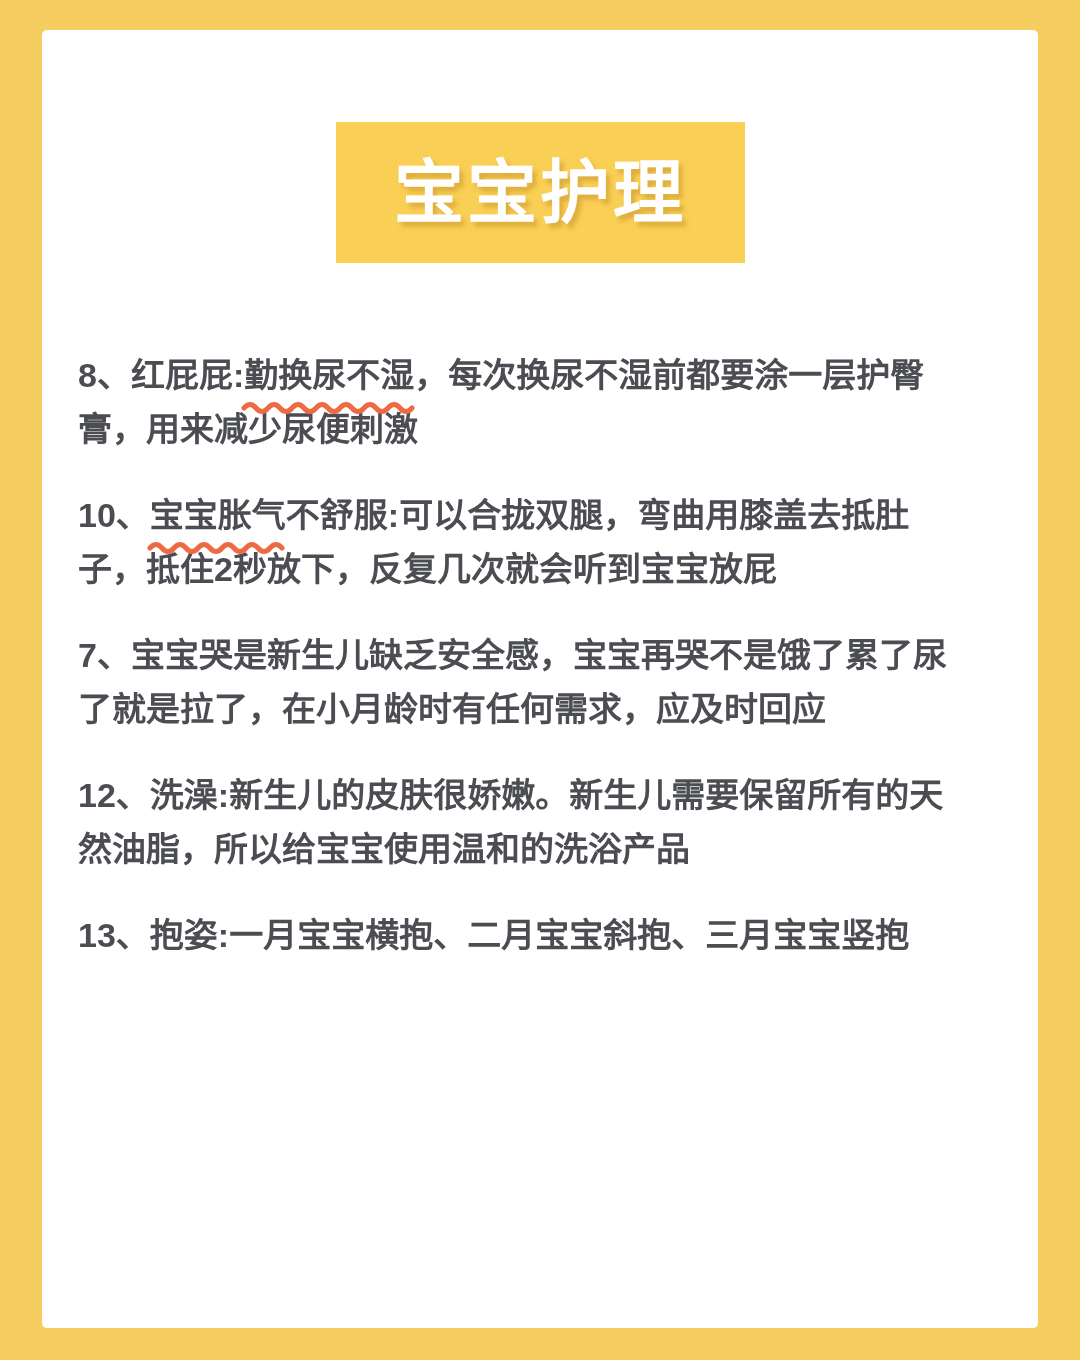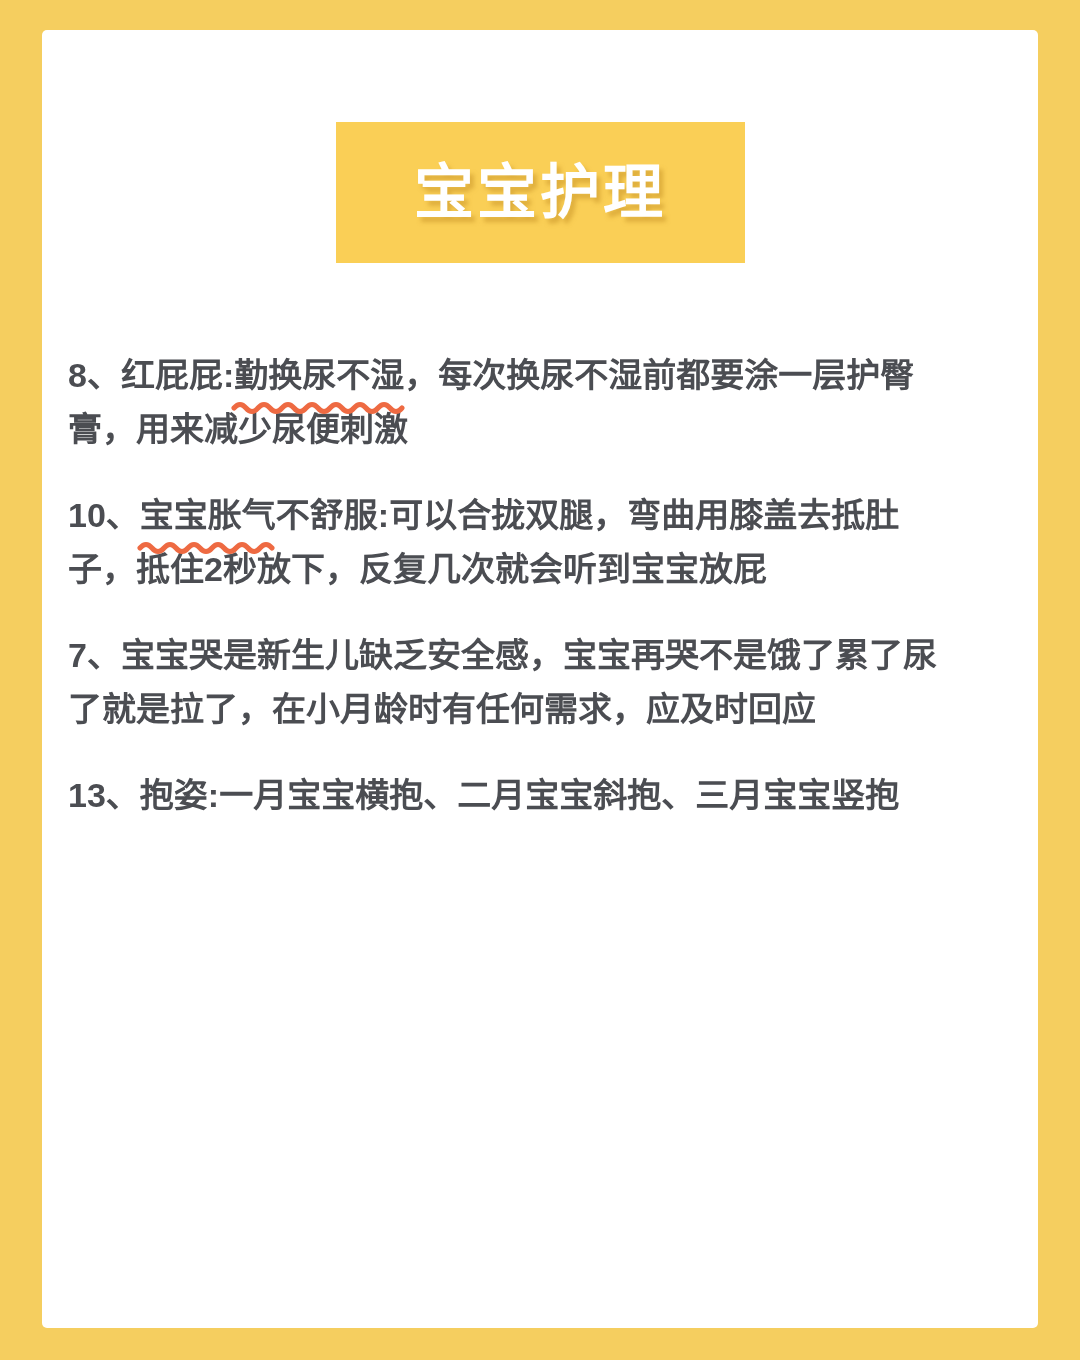--- a/index.html
+++ b/index.html
@@ -27,31 +27,31 @@
     width: 409px;
     height: 141px;
     margin: 92px auto 0 auto;
     background: var(--banner-bg, #FACF56);
     display: flex;
     align-items: center;
     justify-content: center;
   }
   .banner h1 {
     margin: 8px;
-    font-size: 60px;
+    font-size: 70px;
     line-height: 1;
     font-weight: bold;
     letter-spacing: 3px;
     color: var(--title-color, #FFFFFF);
     text-shadow: 4px 5px 4px rgba(201, 148, 40, 0.55);
     white-space: nowrap;
   }
   .tips {
     margin-top: 85px;
-    padding: 0 82px 0 26px;
+    padding: 0 82px 0 36px;
   }
   .tip {
     margin: 0 0 32px 0;
     font-size: 34px;
     line-height: 54px;
     font-weight: bold;
     color: var(--text-color, #4B4D52);
     text-align: left;
     word-break: break-all;
   }
@@ -83,15 +83,16 @@
     <h1>宝宝护理</h1>
   </div>
   <div class="tips" id="tips-list">
       <p class="tip"><span class="tip-num">8、</span><span class="seg">红屁屁:</span><span class="seg wavy">勤换尿不湿<svg viewBox="0 0 174 14" style="width: 174px;">
             <path d="M 2 10 Q 8 3 14 10 T 26 10 T 38 10 T 50 10 T 62 10 T 74 10 T 86 10 T 98 10 T 110 10 T 122 10 T 134 10 T 146 10 T 158 10 T 170 10" fill="none" stroke="#EE6A42" stroke-width="5" stroke-linecap="round" stroke-linejoin="round"></path>
           </svg></span><span class="seg">，每次换尿不湿前都要涂一层护臀膏，用来减少尿便刺激</span></p>
       <p class="tip"><span class="tip-num">10、</span><span class="seg wavy">宝宝胀气<svg viewBox="0 0 140 14" style="width: 140px;">
             <path d="M 2 10 Q 8 3 14 10 T 26 10 T 38 10 T 50 10 T 62 10 T 74 10 T 86 10 T 98 10 T 110 10 T 122 10 T 134 10" fill="none" stroke="#EE6A42" stroke-width="5" stroke-linecap="round" stroke-linejoin="round"></path>
           </svg></span><span class="seg">不舒服:可以合拢双腿，弯曲用膝盖去抵肚子，抵住2秒放下，反复几次就会听到宝宝放屁</span></p>
       <p class="tip"><span class="tip-num">7、</span><span class="seg">宝宝哭是新生儿缺乏安全感，宝宝再哭不是饿了累了尿了就是拉了，在小月龄时有任何需求，应及时回应</span></p>
+      <p class="tip"><span class="tip-num">12、</span><span class="seg">洗澡:新生儿的皮肤很娇嫩。新生儿需要保留所有的天然油脂，所以给宝宝使用温和的洗浴产品</span></p>
       <p class="tip"><span class="tip-num">13、</span><span class="seg">抱姿:一月宝宝横抱、二月宝宝斜抱、三月宝宝竖抱</span></p>
     </div>
 </div>
 
 </body></html>

